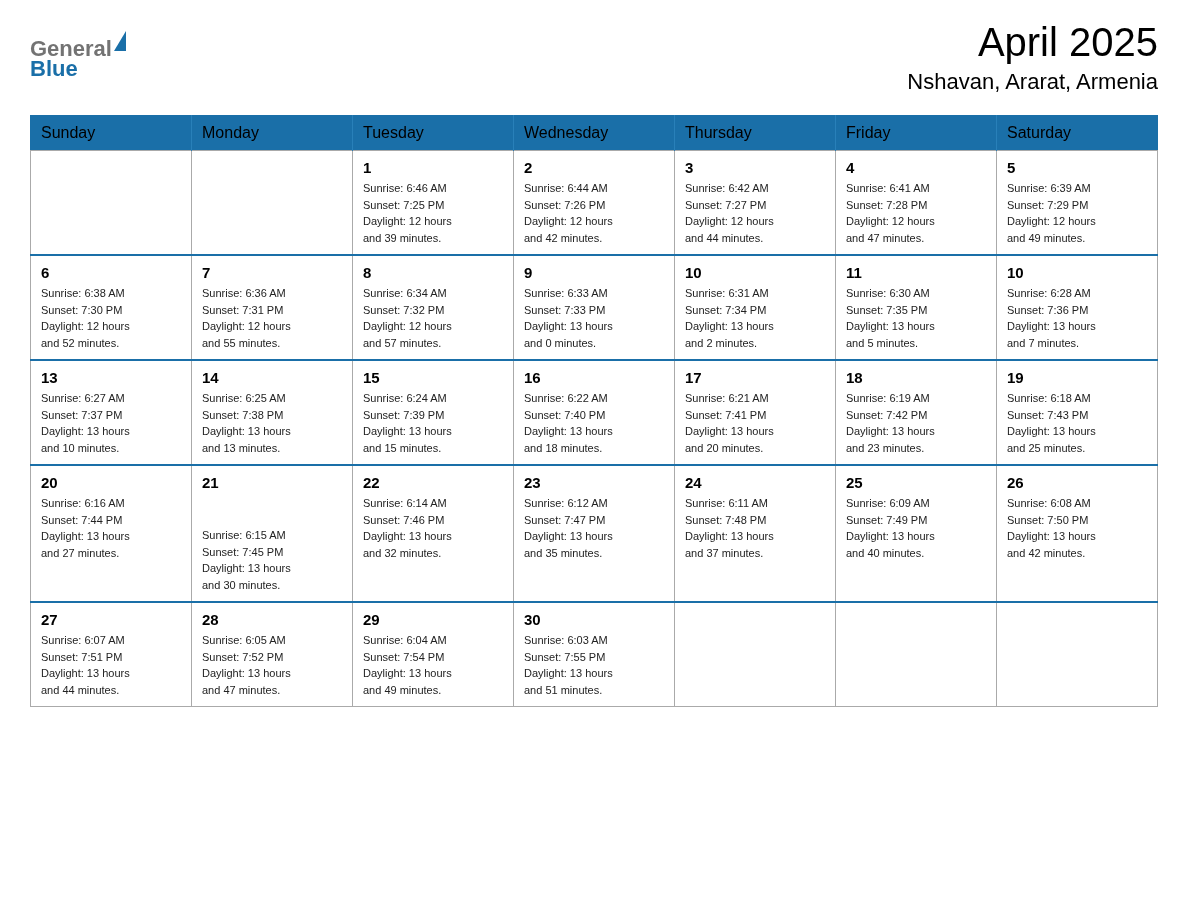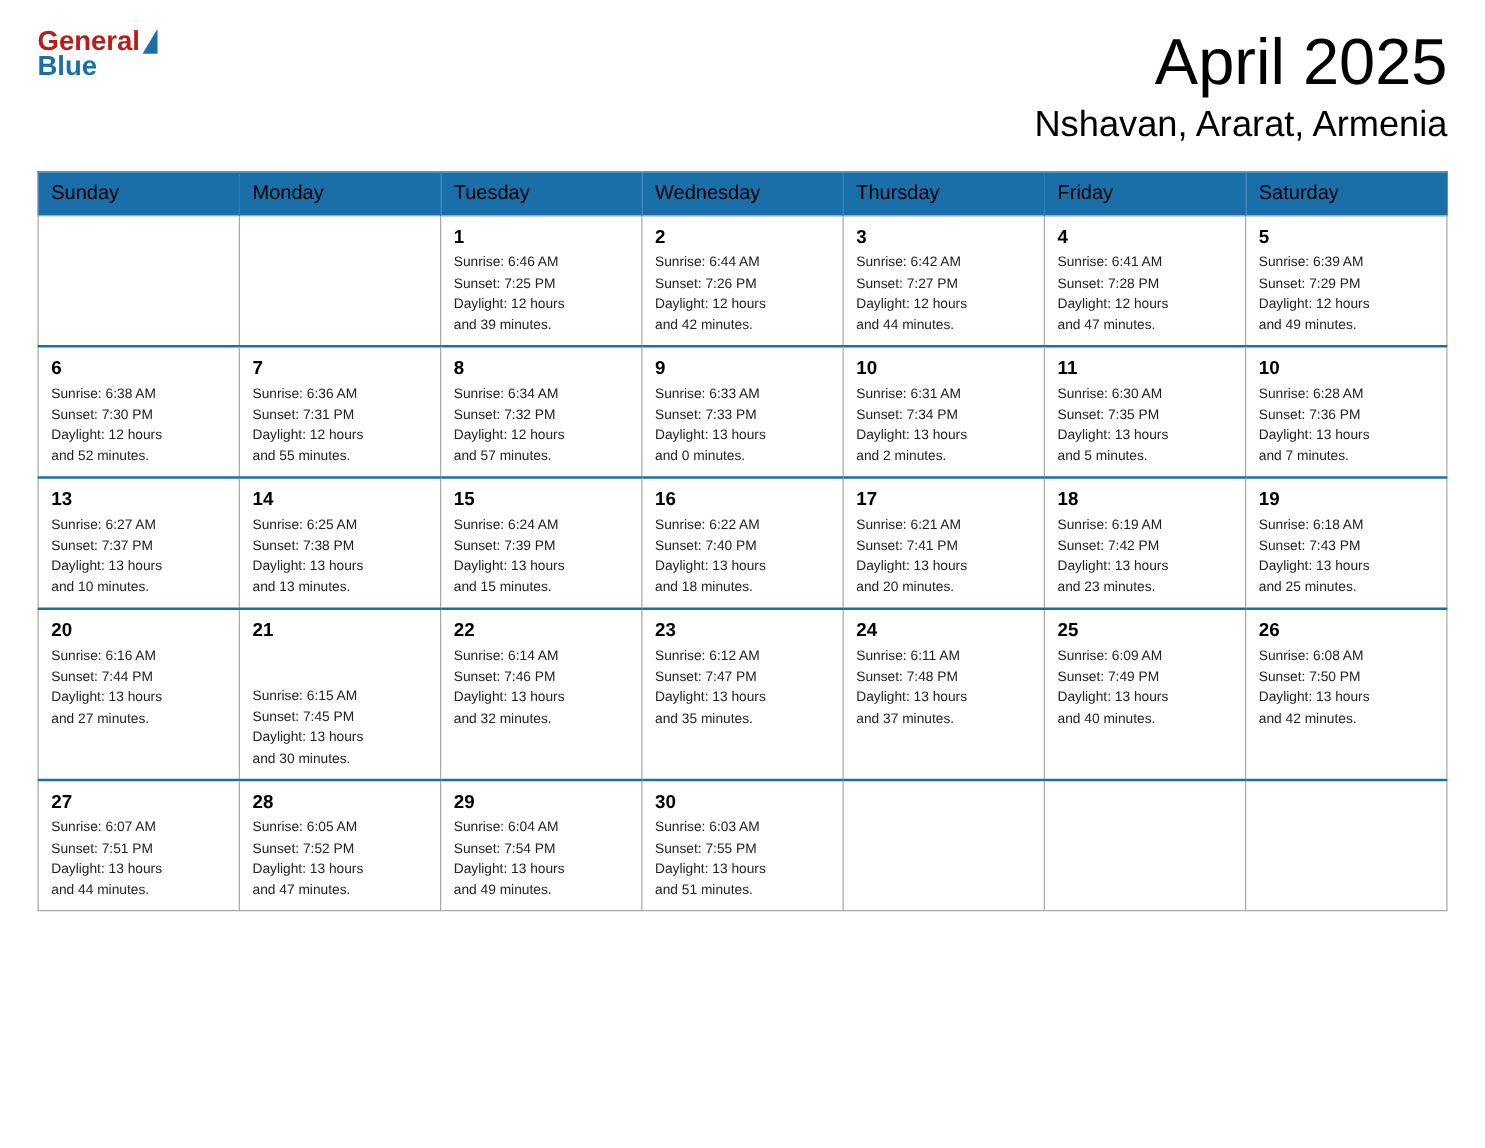--- a/index.html
+++ b/index.html
@@ -21,21 +21,21 @@
       flex-direction: column;
       align-items: flex-start;
     }
     .logo-text {
       display: flex;
       align-items: center;
       font-size: 22px;
       font-weight: bold;
       color: #000;
     }
-    .logo-general { color: #b91c1c; }
+    .logo-general { color: #737373; margin-top: 16px; }
     .logo-triangle {
       display: inline-block;
       width: 0;
       height: 0;
       border-left: 12px solid transparent;
       border-bottom: 20px solid #1a6fa8;
       margin: 0 2px;
     }
     .logo-blue {
       color: #1a6fa8;
@@ -44,26 +44,26 @@
       margin-top: -2px;
     }
     .logo-line2 {
       display: flex;
       margin-top: -4px;
     }
     .title-block {
       text-align: right;
     }
     .month-title {
-      font-size: 52px;
+      font-size: 40px;
       font-weight: normal;
       color: #000;
     }
     .location-title {
-      font-size: 29px;
+      font-size: 22px;
       color: #000;
       margin-top: 4px;
     }
     .calendar {
       width: 100%;
       border-collapse: collapse;
       border: 1px solid #1a6fa8;
     }
     .calendar th {
       background-color: #1a6fa8;

